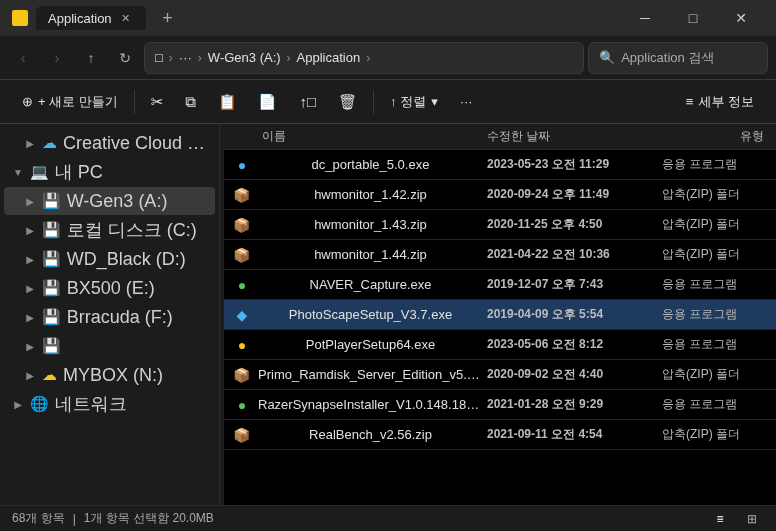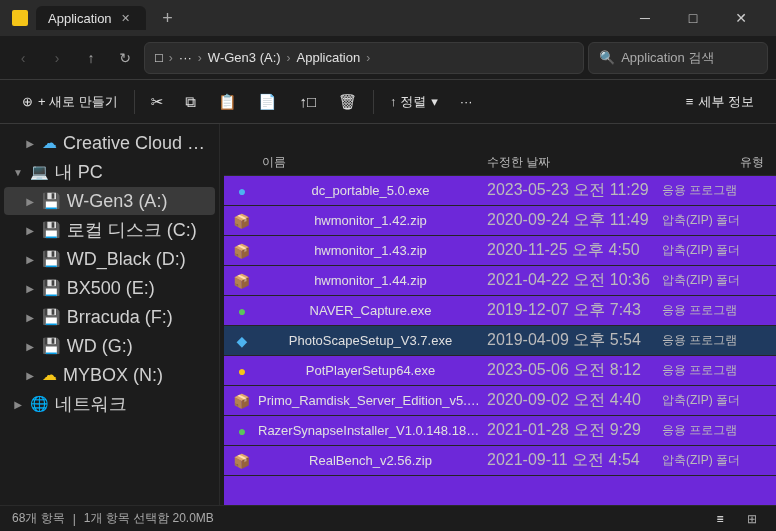--- a/index.html
+++ b/index.html
@@ -188,22 +188,21 @@
       flex-shrink: 0;
     }
     .sidebar-item-icon { font-size: 15px; flex-shrink: 0; }
     .sidebar-label { font-size: 18px; flex: 1; overflow: hidden; text-overflow: ellipsis; white-space: nowrap; }
 
     
     .filelist {
       flex: 1;
       overflow-y: auto;
       overflow-x: hidden;
-      background: #6d28d9;
-      margin-top: 26px;
+      background: #000000;
     }
     .filelist::-webkit-scrollbar { width: 6px; }
     .filelist::-webkit-scrollbar-thumb { background: #555; border-radius: 3px; }
 
     .filelist-header {
       display: flex;
       align-items: center;
       height: 26px;
       padding: 0 8px;
       background: #1c1c1c;
@@ -220,21 +219,21 @@
       display: flex;
       align-items: center;
       height: 30px;
       padding: 0 8px;
       cursor: pointer;
       border-bottom: 1px solid #252525;
     }
     .file-row.selected { background: #1f3a5f; }
     .file-icon { width: 20px; height: 20px; flex-shrink: 0; margin-right: 6px; display: flex; align-items: center; justify-content: center; font-size: 14px; }
     .file-name { flex: 1; font-size: 13px; overflow: hidden; text-overflow: ellipsis; white-space: nowrap; text-align: center; }
-    .file-date { width: 175px; font-size: 16px; color: #bbb; padding: 0 4px; }
+    .file-date { width: 175px; font-size: 12px; color: #bbb; padding: 0 4px; font-weight: bold; }
     .file-type { width: 110px; font-size: 12px; color: #bbb; padding: 0 4px; }
 
     
     .statusbar {
       height: 26px;
       background: #1c1c1c;
       border-top: 1px solid #2a2a2a;
       display: flex;
       align-items: center;
       padding: 0 12px;
@@ -385,21 +384,20 @@
 
     <div class="sidebar-item indent1">
       <span class="sidebar-expand">▶</span>
       <span class="sidebar-item-icon icon-grey">💾</span>
       <span class="sidebar-label">Brracuda (F:)</span>
     </div>
 
     <div class="sidebar-item indent1">
       <span class="sidebar-expand">▶</span>
       <span class="sidebar-item-icon icon-grey">💾</span>
-      <span class="sidebar-label">WD (G:)</span>
     </div>
 
     <div class="sidebar-item indent1">
       <span class="sidebar-expand">▶</span>
       <span class="sidebar-item-icon icon-yellow">☁</span>
       <span class="sidebar-label">MYBOX (N:)</span>
     </div>
 
     <div class="sidebar-item">
       <span class="sidebar-expand">▶</span>

